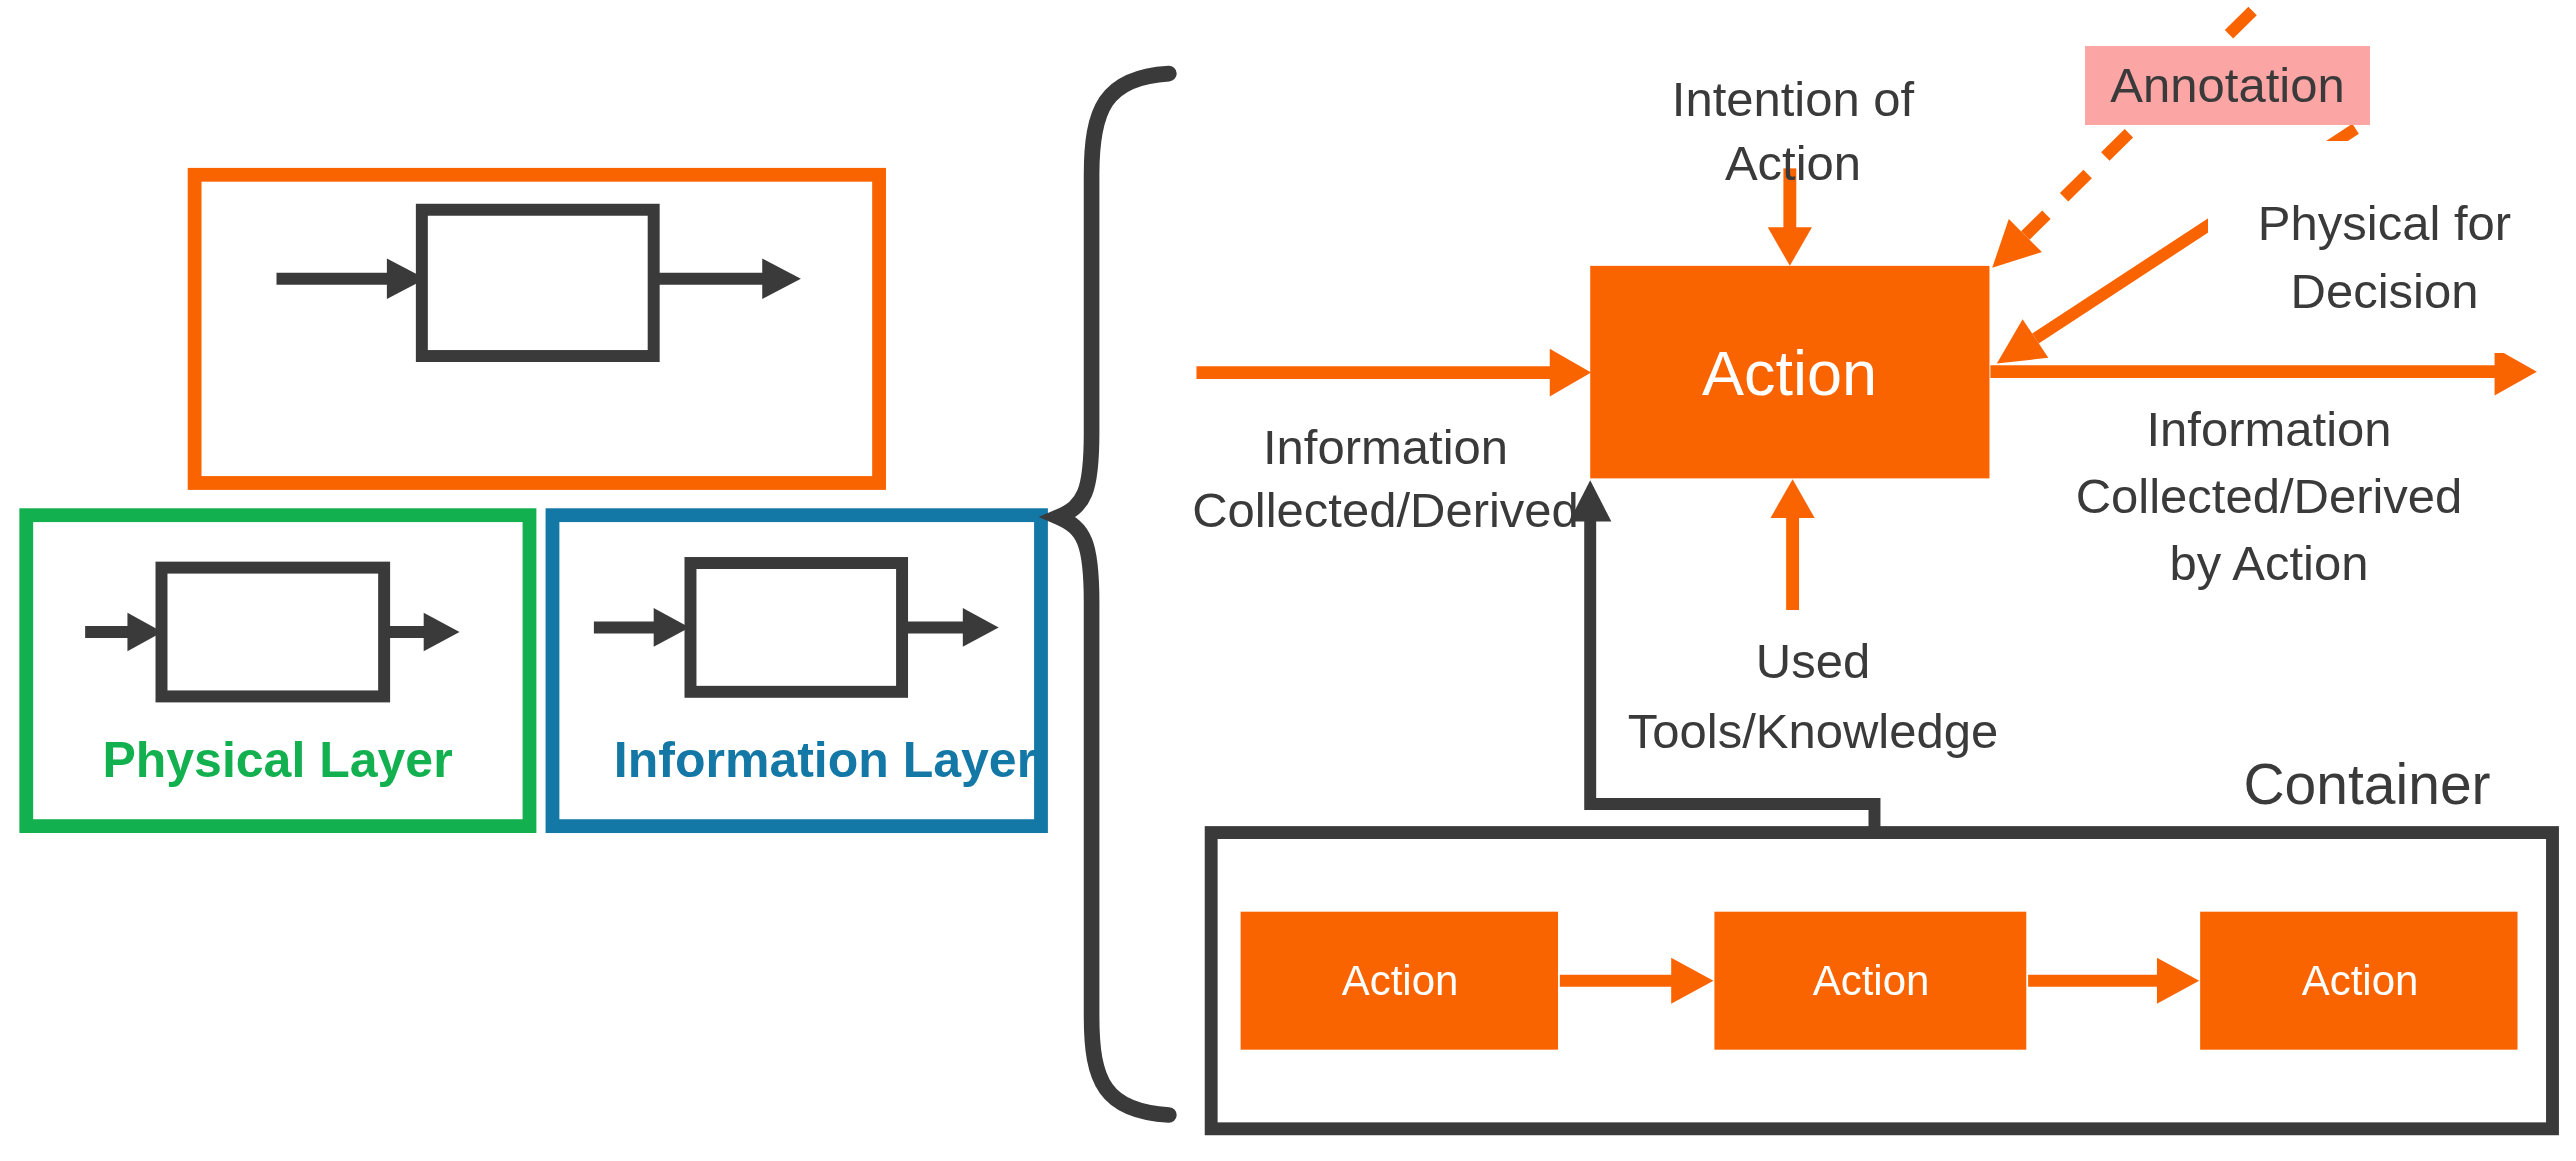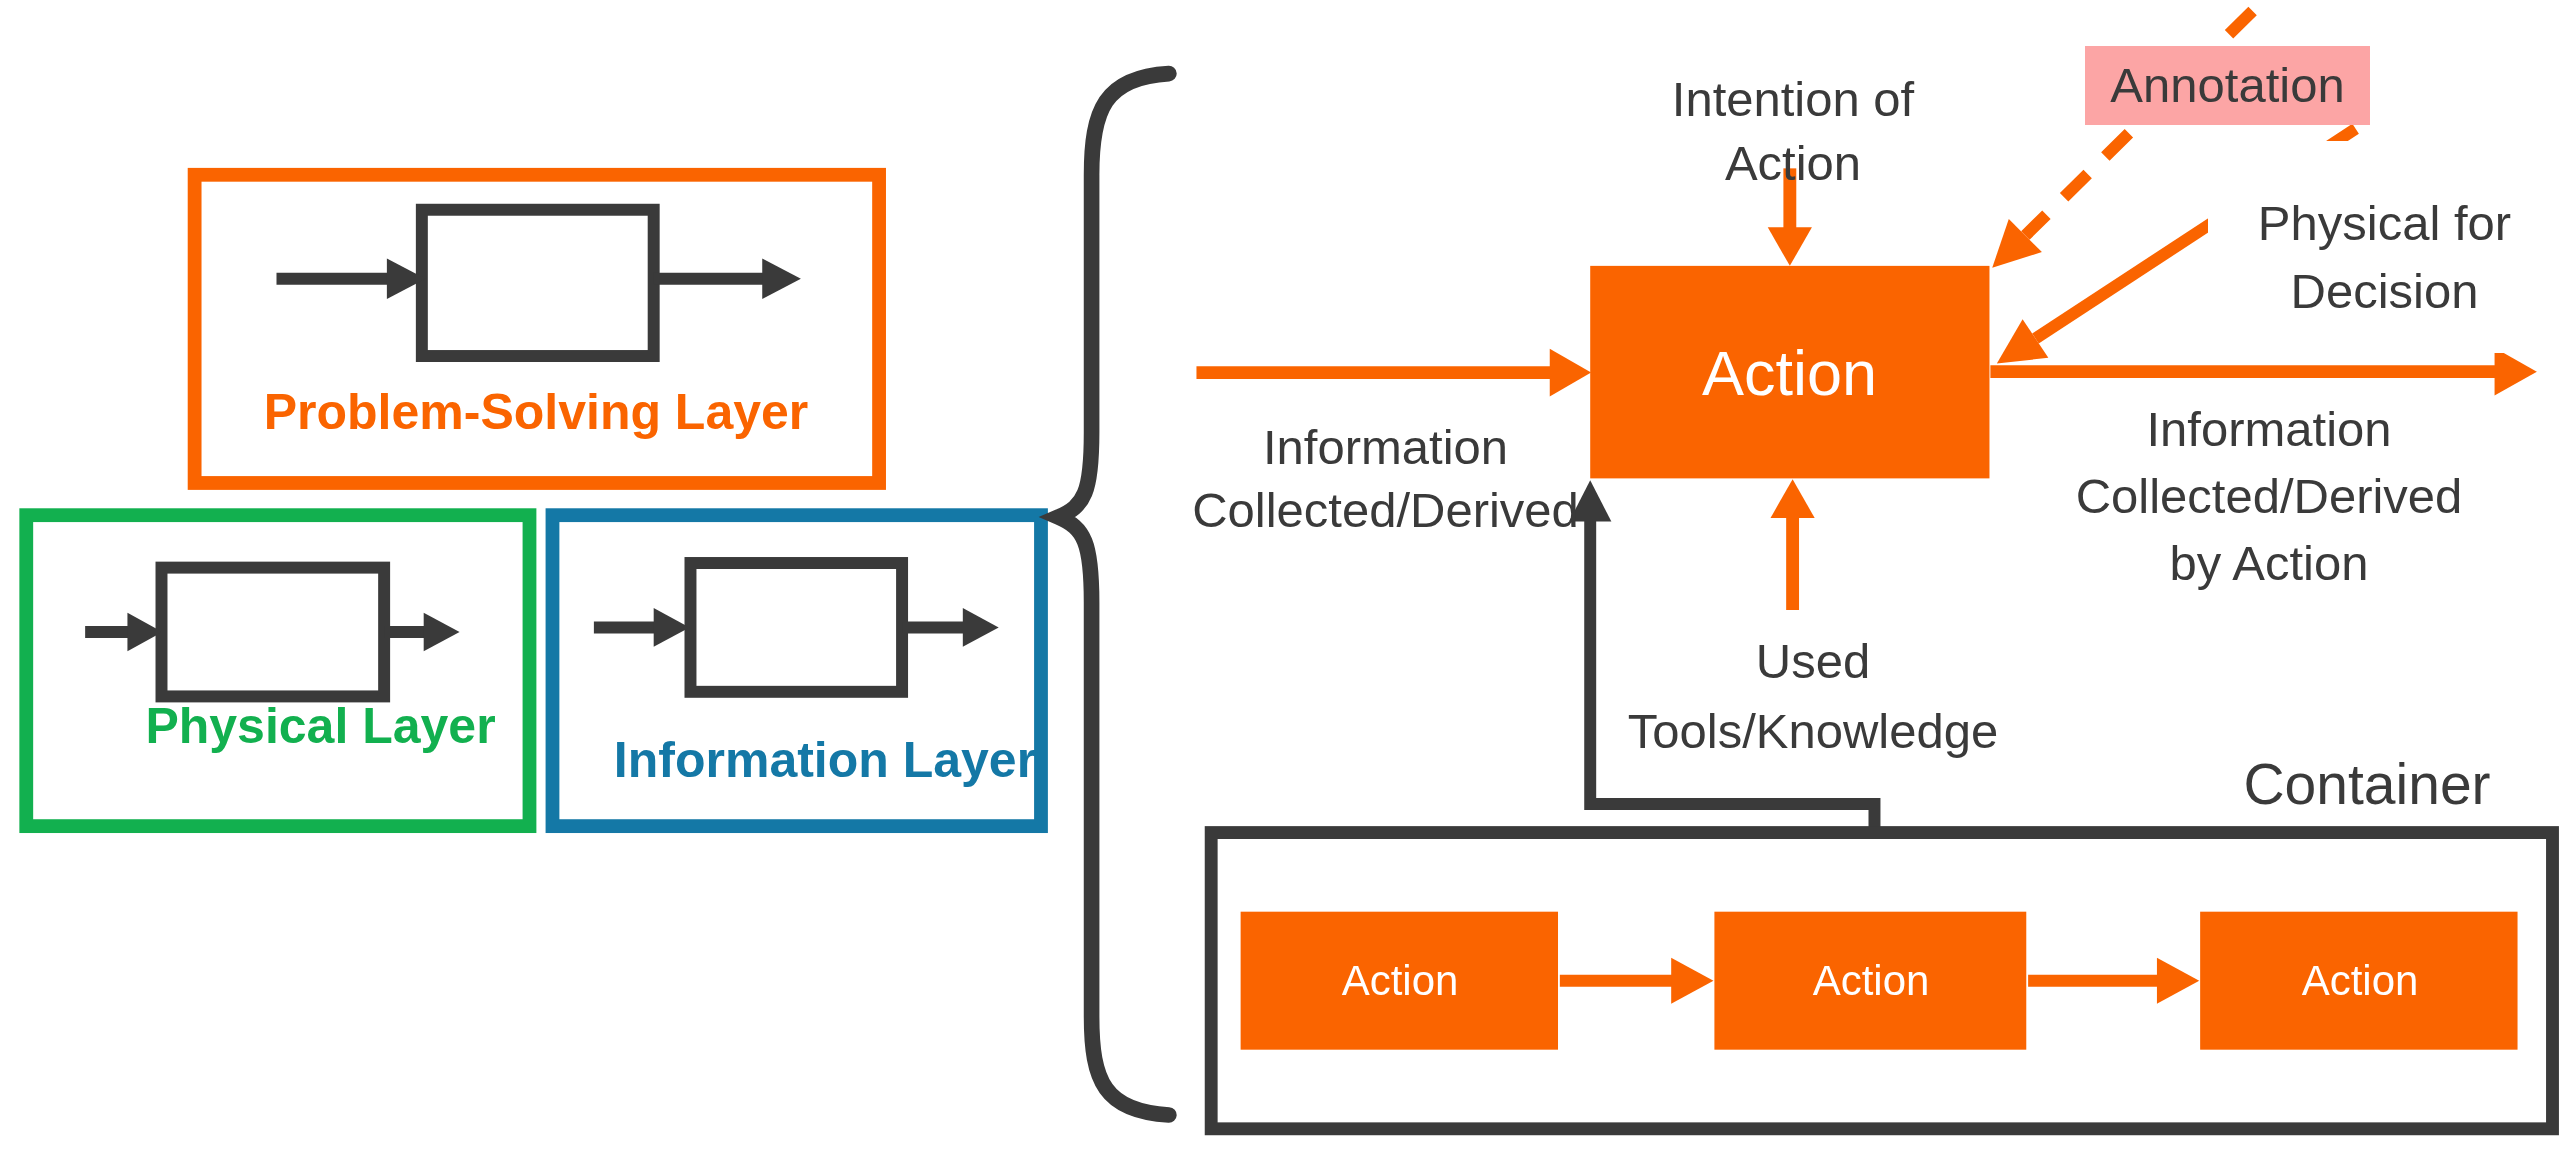--- a/index.html
+++ b/index.html
@@ -27,21 +27,21 @@
   .lbl-right{font-size:49px;}
   #intention-label{left:1565px;top:24px;width:456px;line-height:64px;margin-top:43px;}
   #annotation-label{left:2085px;top:46px;width:285px;height:79px;line-height:79px;background:#fca5a5;}
   #rationale-label{left:2208px;top:141px;width:353px;height:212px;box-sizing:border-box;padding-top:48px;line-height:68px;background:#ffffff;}
   #info-prev-label{left:1150px;top:416px;width:471px;line-height:63px;}
   #info-out-label{left:2036px;top:396px;width:466px;line-height:67px;}
   #used-tools-label{left:1583px;top:626px;width:460px;line-height:70px;}
   #container-label{left:2183px;top:751px;width:368px;font-size:57px;text-align:center;}
   .layer-lbl{font-weight:bold;font-size:50px;}
   #psl-label{left:203px;top:383px;width:666px;color:var(--orange);}
-  #phy-label{left:35px;top:697px;width:485px;color:var(--green);margin-left:43px;}
+  #phy-label{left:35px;top:731px;width:485px;color:var(--green);}
   #inf-label{left:590px;top:731px;width:470px;color:var(--blue);}
   .action-text{
     position:absolute;display:flex;align-items:center;justify-content:center;
     color:#ffffff;
   }
   #action-main-label{left:1590px;top:266px;width:399px;height:213px;font-size:63px;}
   .action-small{font-size:42px;}
   #c-action-0{left:1241px;top:912px;width:318px;height:138px;}
   #c-action-1{left:1715px;top:912px;width:312px;height:138px;}
   #c-action-2{left:2201px;top:912px;width:318px;height:138px;}
@@ -112,21 +112,20 @@
     <rect x="1348" y="991" width="345" height="150" fill="#FA6400"></rect>
     <rect x="1863" y="991" width="339" height="150" fill="#FA6400"></rect>
     <rect x="2391" y="991" width="345" height="150" fill="#FA6400"></rect>
 
     <line x1="1695" y1="1066" x2="1818" y2="1066" stroke="#FA6400" stroke-width="13"></line>
     <polygon points="1862,1066 1816,1041 1816,1091" fill="#FA6400"></polygon>
     <line x1="2204" y1="1066" x2="2346" y2="1066" stroke="#FA6400" stroke-width="13"></line>
     <polygon points="2390,1066 2344,1041 2344,1091" fill="#FA6400"></polygon>
   </svg>
 
-  <div class="lbl layer-lbl" id="psl-label">Problem-Solving Layer</div>
   <div class="lbl layer-lbl" id="phy-label">Physical Layer</div>
   <div class="lbl layer-lbl" id="inf-label">Information Layer</div>
 
   <div class="lbl lbl-right" id="intention-label">
     <div>Intention of</div>
     <div>Action</div>
   </div>
 
   <div class="lbl lbl-right" id="annotation-label">Annotation</div>
 

